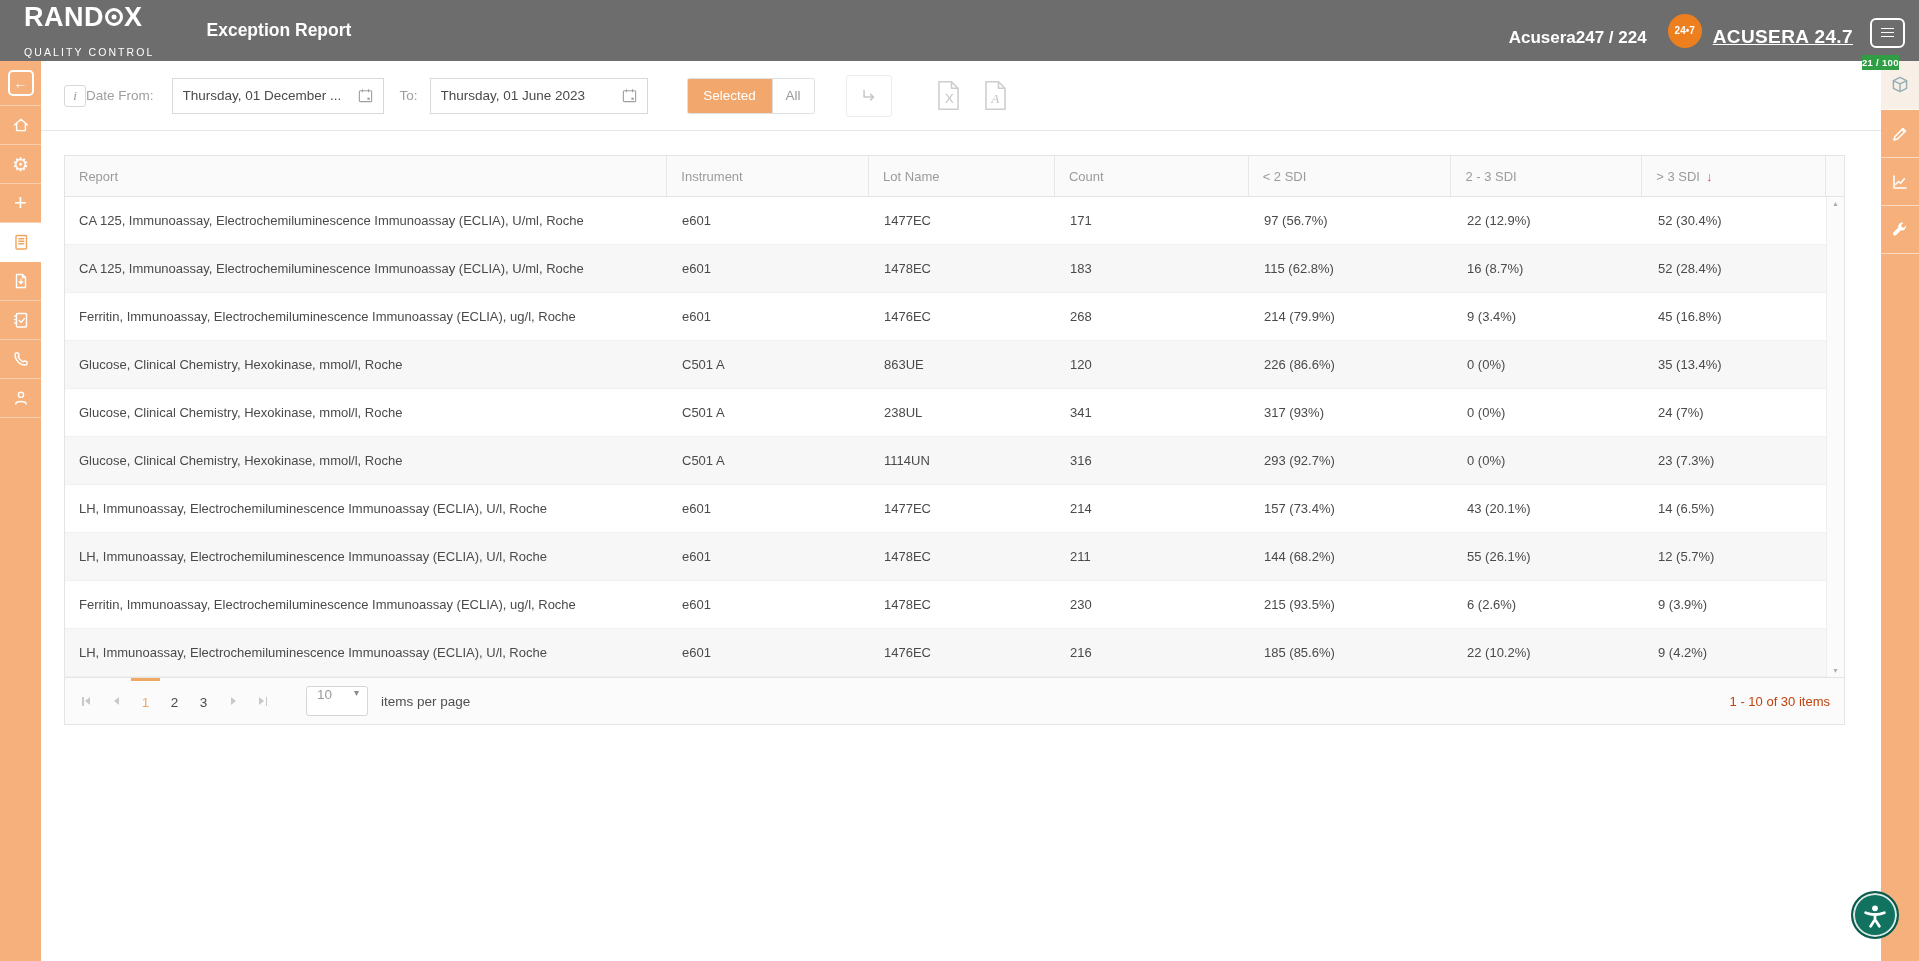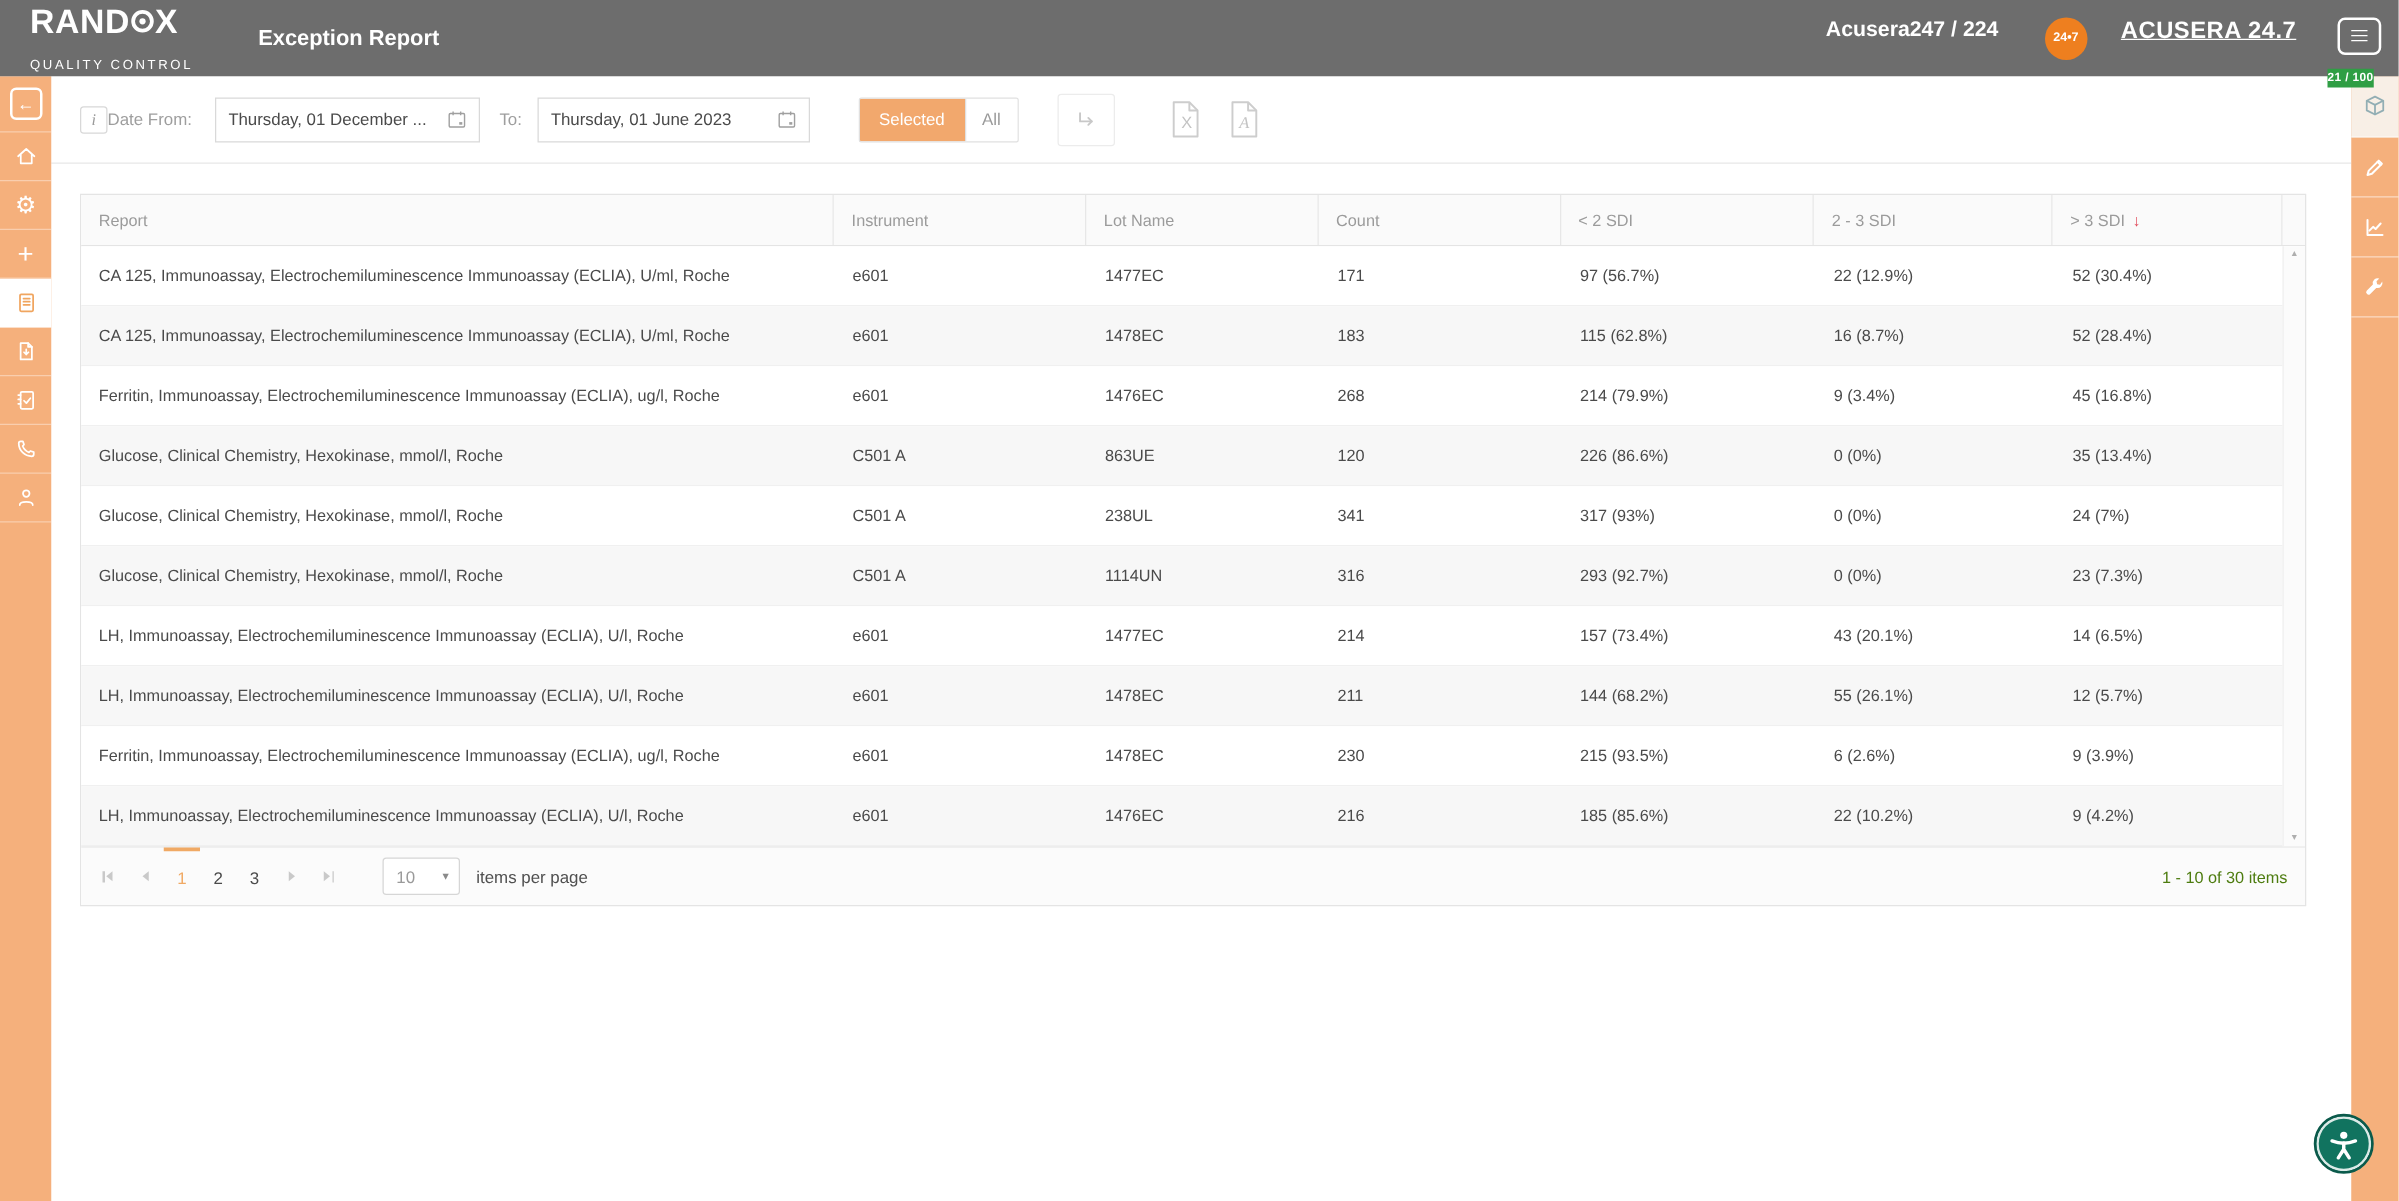--- a/index.html
+++ b/index.html
@@ -7,21 +7,21 @@
   body { font-family:"Liberation Sans", sans-serif; background:#fff; position:relative; }
 
   
   .topbar { height:61px; background:#6d6d6d; display:flex; align-items:center; color:#fff; position:relative; z-index:3; }
   .logo { margin-left:24px; line-height:1; }
   .logo-main { font-size:27px; font-weight:bold; letter-spacing:.5px; display:flex; align-items:center; }
   .logo-o { display:inline-block; width:18px; height:18px; border:3.5px solid #fff; border-radius:50%; position:relative; margin:0 1px; }
   .logo-o::after { content:""; position:absolute; width:5px; height:5px; background:#fff; border-radius:50%; top:50%; left:50%; transform:translate(-50%,-50%); }
   .logo-sub { font-size:10.5px; letter-spacing:2.1px; margin-top:16px; font-weight:400; }
   .page-title { margin-left:52px; font-size:17.5px; font-weight:700; }
-  .topbar-right { margin-left:auto; display:flex; align-items:flex-start; margin-right:14px;gap:16px; }
+  .topbar-right { margin-left:auto; display:flex; align-items:flex-end; margin-right:14px; }
   .account { font-size:17px; font-weight:bold; }
   .badge247 { width:34px; height:34px; border-radius:50%; background:#ee7f1f; color:#fff; font-size:10px; font-weight:bold; display:flex; align-items:center; justify-content:center; margin:0 11px 0 21px; }
   .brand { font-size:19px; font-weight:bold; letter-spacing:.4px;text-decoration:underline; }
   .menu-btn { width:35px; height:30px; border:2px solid #fff; border-radius:6px; margin-left:17px; background:transparent; display:flex; flex-direction:column; justify-content:center; align-items:center; gap:2.6px; cursor:pointer; }
   .menu-line { width:13px; height:1.6px; background:#fff; }
 
   
   .left-rail { position:absolute; left:0; top:61px; bottom:0; width:41px; background:#f5b07c; z-index:2; }
   .rail-item { height:39px; display:flex; align-items:center; justify-content:center; border-bottom:1px solid rgba(255,255,255,.38); cursor:pointer; }
   .rail-item.tall { height:45px; }
@@ -77,25 +77,25 @@
   .scroll-arrow { color:#aeaeae; font-size:7px; line-height:1; }
 
   
   .pager { height:47px; background:#fbfbfb; border-top:1px solid #e4e4e4; display:flex; align-items:center; padding:0 14px 0 6px; }
   .pg-nav { width:30px; height:100%; display:flex; align-items:center; justify-content:center; gap:1.5px; cursor:pointer; }
   .tri-left { width:0; height:0; border-top:4.5px solid transparent; border-bottom:4.5px solid transparent; border-right:5.5px solid #c9c9c9; }
   .tri-right { width:0; height:0; border-top:4.5px solid transparent; border-bottom:4.5px solid transparent; border-left:5.5px solid #c9c9c9; }
   .end-bar { width:1.5px; height:9px; background:#c9c9c9; }
   .page { width:29px; height:47px; display:flex; align-items:center; justify-content:center; font-size:13.5px; color:#4a4a4a; border-top:3px solid transparent; cursor:pointer; }
   .page.active { color:#f0a964; border-top-color:#f0a964; }
-  .page-size { margin-left:28px; width:62px; height:30px; border:1px solid #d6d6d6; border-radius:3px; background:#fff; display:flex; align-items:center; cursor:pointer; }
+  .page-size { margin-left:28px; width:62px; height:30px; border:1px solid #d6d6d6; border-radius:3px; background:#fff; display:flex; cursor:pointer; }
   .page-size-value { color:#9a9a9a; font-size:13.5px; padding-left:10px; }
   .caret { margin-left:auto; margin-right:8px; color:#8a8a8a; font-size:10px; }
   .per-page-label { margin-left:13px; color:#4f4f4f; font-size:13.5px; }
-  .range-label { margin-left:auto; color:#4d7c0f; font-size:13px; }
+  .range-label { margin-left:auto; color:#c2410c; font-size:13px; }
 </style>
 </head>
 <body>
 
 <div class="topbar">
   <div class="logo">
     <div class="logo-main">
         <span>RAND</span>
         <span class="logo-o"></span>
         <span>X</span>

